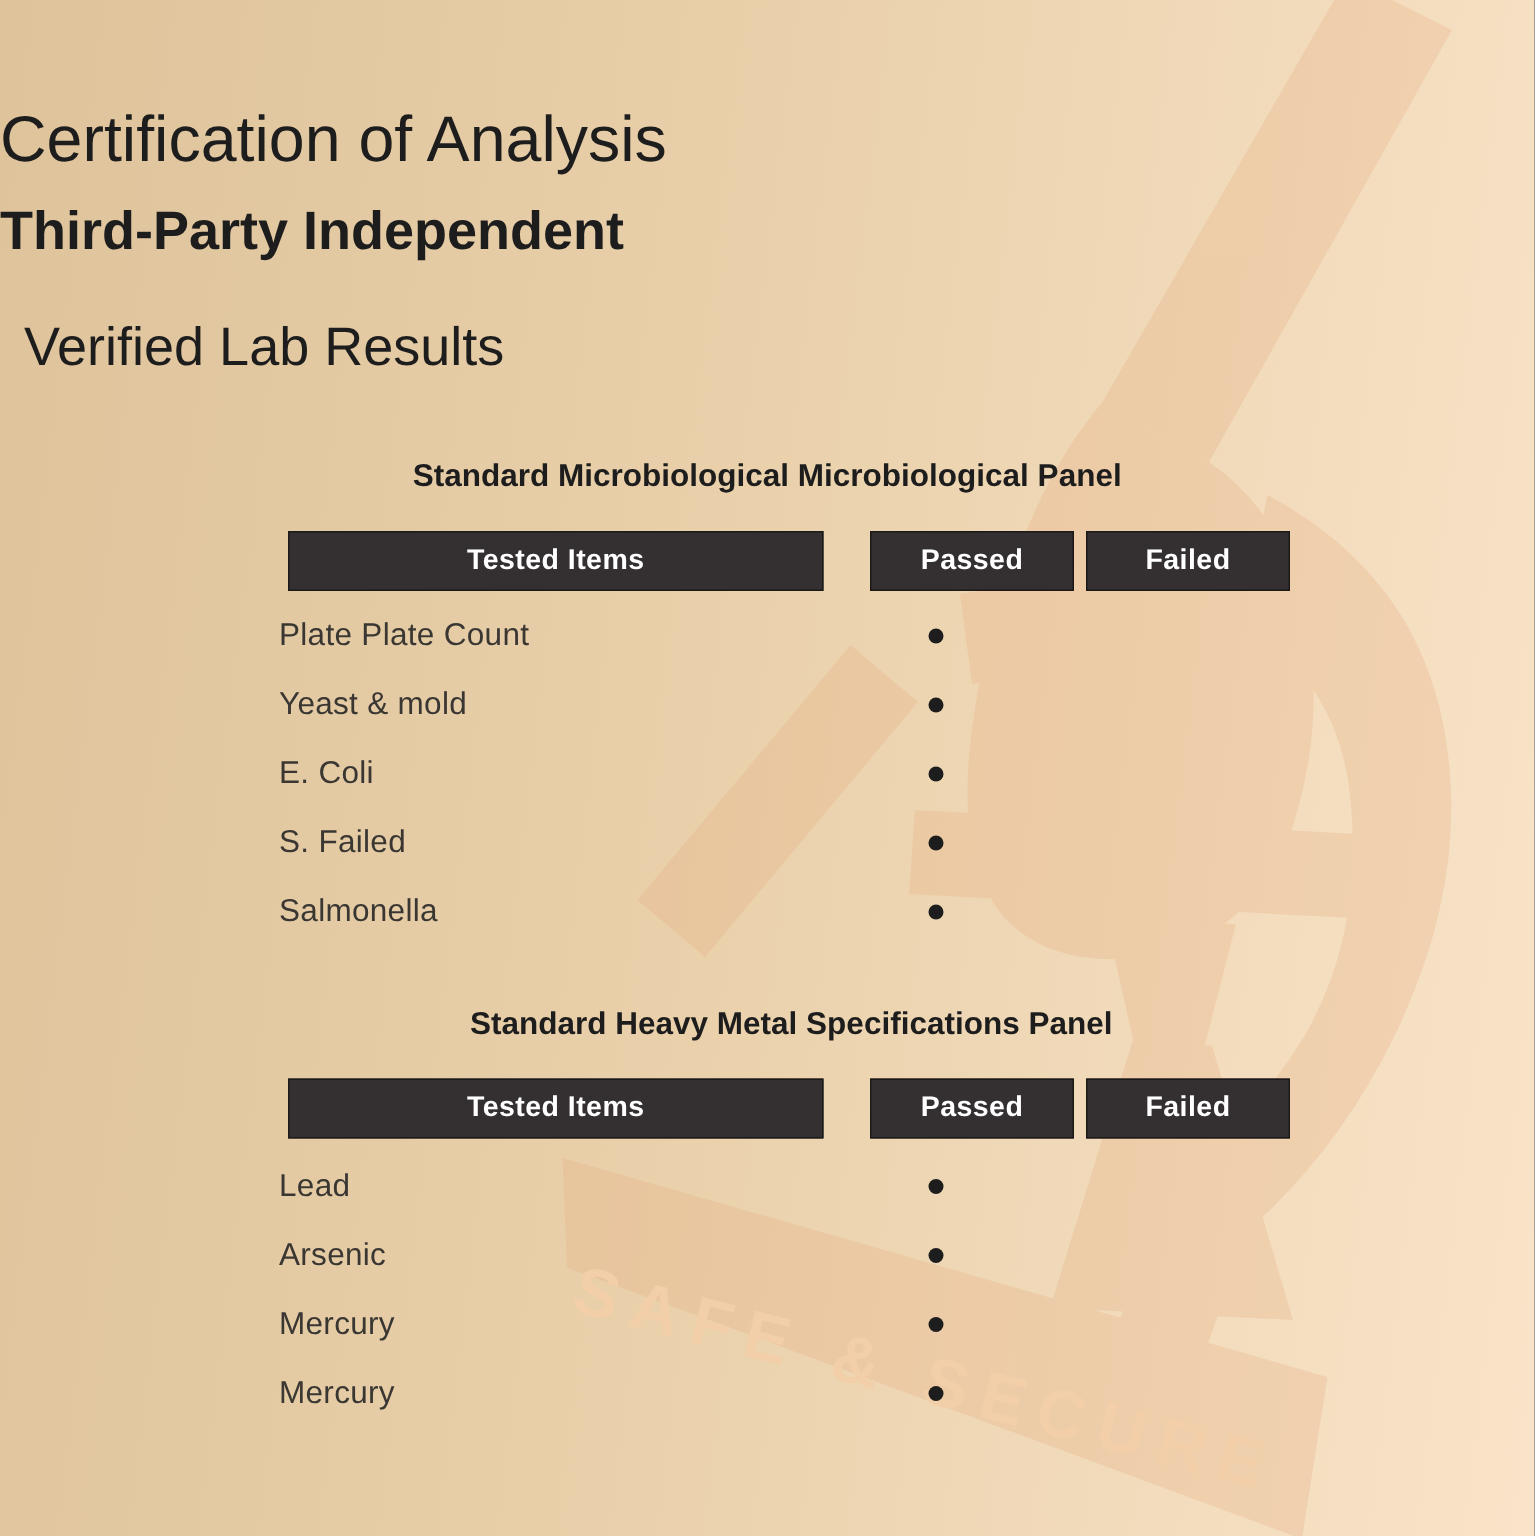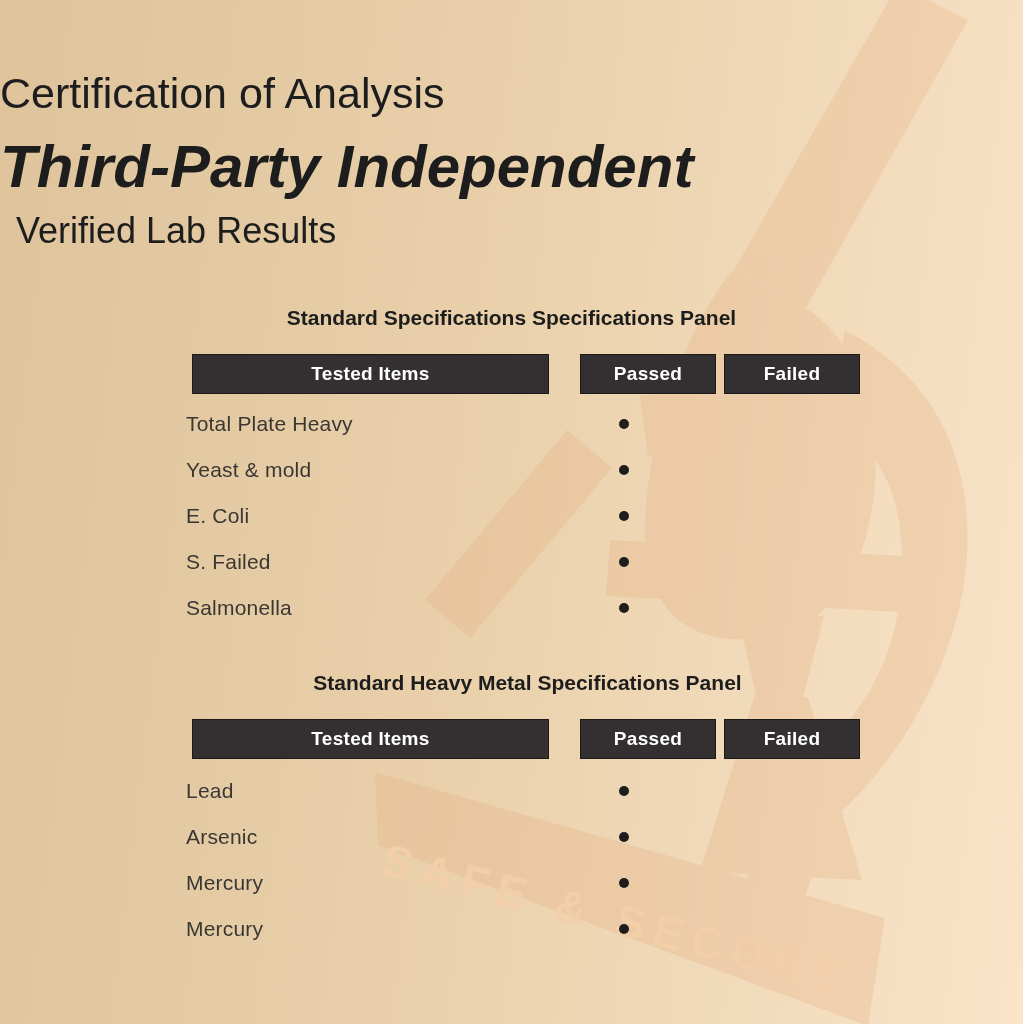--- a/index.html
+++ b/index.html
@@ -16,21 +16,21 @@
   .wm-svg{position:absolute;left:0;top:0;width:1023px;height:1024px;}
   .wm-text{
     position:absolute;left:390px;top:834px;
     transform:rotate(14.5deg);transform-origin:left top;
     font-size:45px;font-weight:600;letter-spacing:9px;
     color:#f2cfa8;white-space:nowrap;user-select:none;
   }
   
   .h-line{position:absolute;left:0;width:100%;line-height:1.1;}
   .h1{top:70px;font-size:43px;font-weight:500;}
-  .h2{top:134px;font-size:60px;font-weight:800;font-style:italic;}
+  .h2{top:134px;font-size:36px;font-weight:800;}
   .h3{top:211px;font-size:36px;font-weight:500;padding-left:16px;}
   
   .panel-title{position:absolute;left:0;width:100%;text-align:center;
     font-size:21px;font-weight:700;color:#1d1d1d;}
   .pt-1{top:306px;}
   .pt-2{top:671px;padding-left:16px;}
   .header-row{position:absolute;left:0;width:100%;height:40px;}
   .hr-1{top:354px;}
   .hr-2{top:719px;}
   .col-bar{
@@ -86,29 +86,29 @@
       <polygon points="375,772 885,918 868,1026 378,845"></polygon>
     </g>
   </svg>
 
   <div class="wm-text">SAFE &amp; SECURE</div>
 
   <div class="h-line h1">Certification of Analysis</div>
   <div class="h-line h2">Third-Party Independent</div>
   <div class="h-line h3">Verified Lab Results</div>
 
-  <div class="panel-title pt-1">Standard Specifications Specifications Panel</div>
+  <div class="panel-title pt-1">Standard Microbiological Microbiological Panel</div>
   <div class="header-row hr-1">
     <div class="col-bar col-tested">Tested Items</div>
     <div class="col-bar col-passed">Passed</div>
     <div class="col-bar col-failed">Failed</div>
   </div>
   <div class="rows rows-1">
       <div class="t-row">
-    <span class="t-item">Total Plate Heavy</span>
+    <span class="t-item">Plate Plate Count</span>
     <span class="t-dot dot-passed dot-on"></span>
     <span class="t-dot dot-failed"></span>
   </div>
       <div class="t-row">
     <span class="t-item">Yeast &amp; mold</span>
     <span class="t-dot dot-passed dot-on"></span>
     <span class="t-dot dot-failed"></span>
   </div>
       <div class="t-row">
     <span class="t-item">E. Coli</span>

